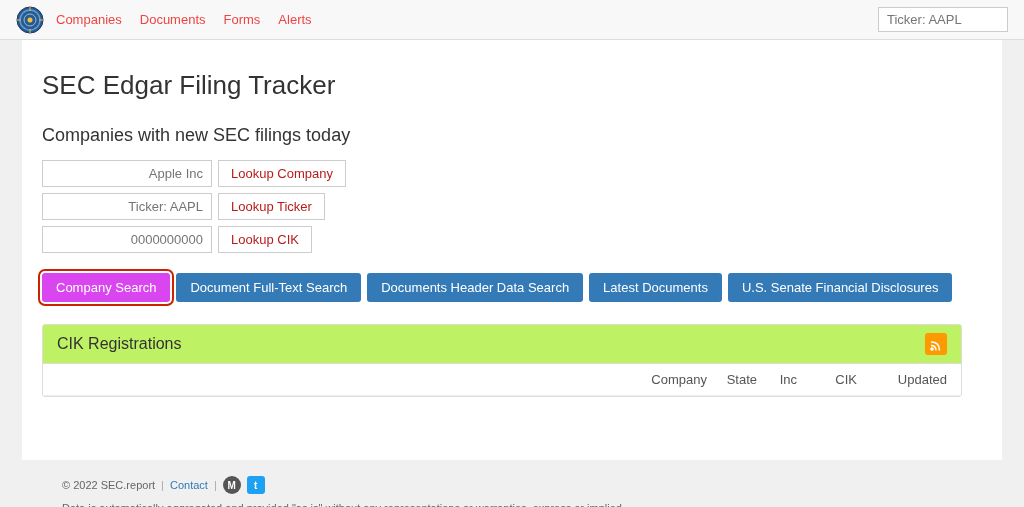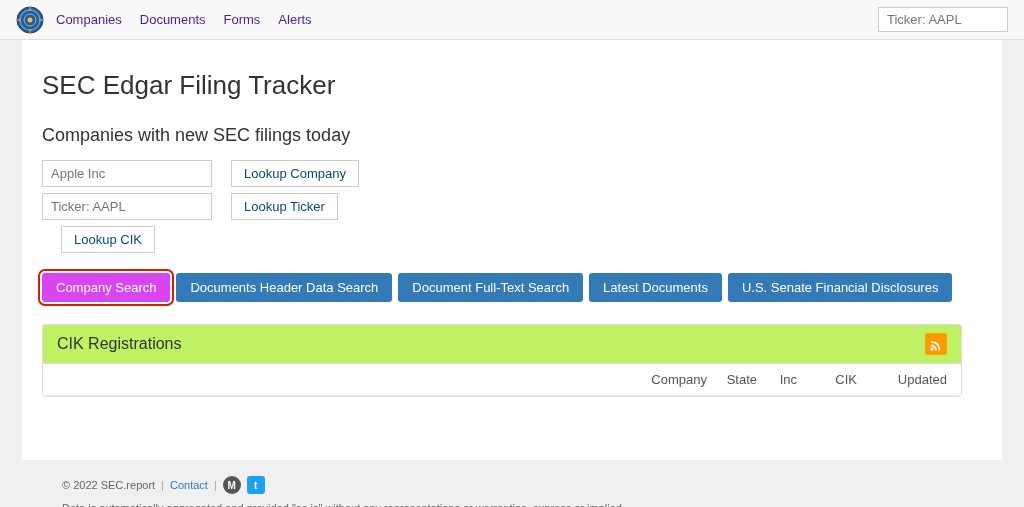--- a/index.html
+++ b/index.html
@@ -19,21 +19,21 @@
       height: 28px;
       margin-right: 12px;
     }
     .navbar-links {
       display: flex;
       gap: 18px;
       flex: 1;
     }
     .navbar-link {
       font-size: 13px;
-      color: #4c1d95;
+      color: #ef4444;
       text-decoration: none;
       cursor: pointer;
     }
     .navbar-ticker-input {
       border: 1px solid #ccc;
       padding: 4px 8px;
       font-size: 13px;
       width: 130px;
       color: #999;
     }
@@ -70,29 +70,30 @@
       align-items: center;
       margin-bottom: 6px;
     }
     .lookup-input {
       border: 1px solid #ccc;
       padding: 5px 8px;
       font-size: 13px;
       width: 170px;
       color: #999;
       outline: none;
+      text-align: right;
     }
     .lookup-btn {
       background: #fff;
       border: 1px solid #ccc;
       padding: 5px 12px;
       font-size: 13px;
-      color: #0c4a6e;
-      cursor: pointer;
-      margin-left: 19px;
+      color: #b91c1c;
+      cursor: pointer;
+      margin-left: 6px;
       white-space: nowrap;
     }
 
     
     .search-tabs {
       display: flex;
       flex-wrap: wrap;
       gap: 6px;
       margin-bottom: 22px;
     }
@@ -235,28 +236,29 @@
   <div class="lookup-form">
     <div class="lookup-row">
       <input class="lookup-input" type="text" placeholder="Apple Inc" style="">
       <button class="lookup-btn">Lookup Company</button>
     </div>
     <div class="lookup-row">
       <input class="lookup-input" type="text" placeholder="Ticker: AAPL" style="">
       <button class="lookup-btn">Lookup Ticker</button>
     </div>
     <div class="lookup-row">
+      <input class="lookup-input" type="text" placeholder="0000000000" style="">
       <button class="lookup-btn">Lookup CIK</button>
     </div>
   </div>
 
   <div class="search-tabs">
     <button class="tab-btn active" style="outline: 2px solid #cc2200; outline-offset: 2px;">Company Search</button>
+    <button class="tab-btn">Document Full-Text Search</button>
     <button class="tab-btn">Documents Header Data Search</button>
-    <button class="tab-btn">Document Full-Text Search</button>
     <button class="tab-btn">Latest Documents</button>
     <button class="tab-btn">U.S. Senate Financial Disclosures</button>
   </div>
 
   <div class="cik-section">
     <div class="cik-section-header">
       <span class="cik-section-title">CIK Registrations</span>
       <div class="rss-icon" title="RSS Feed">
         <svg width="13" height="13" viewBox="0 0 13 13">
           <circle cx="2" cy="11" r="1.8" fill="white"></circle>

